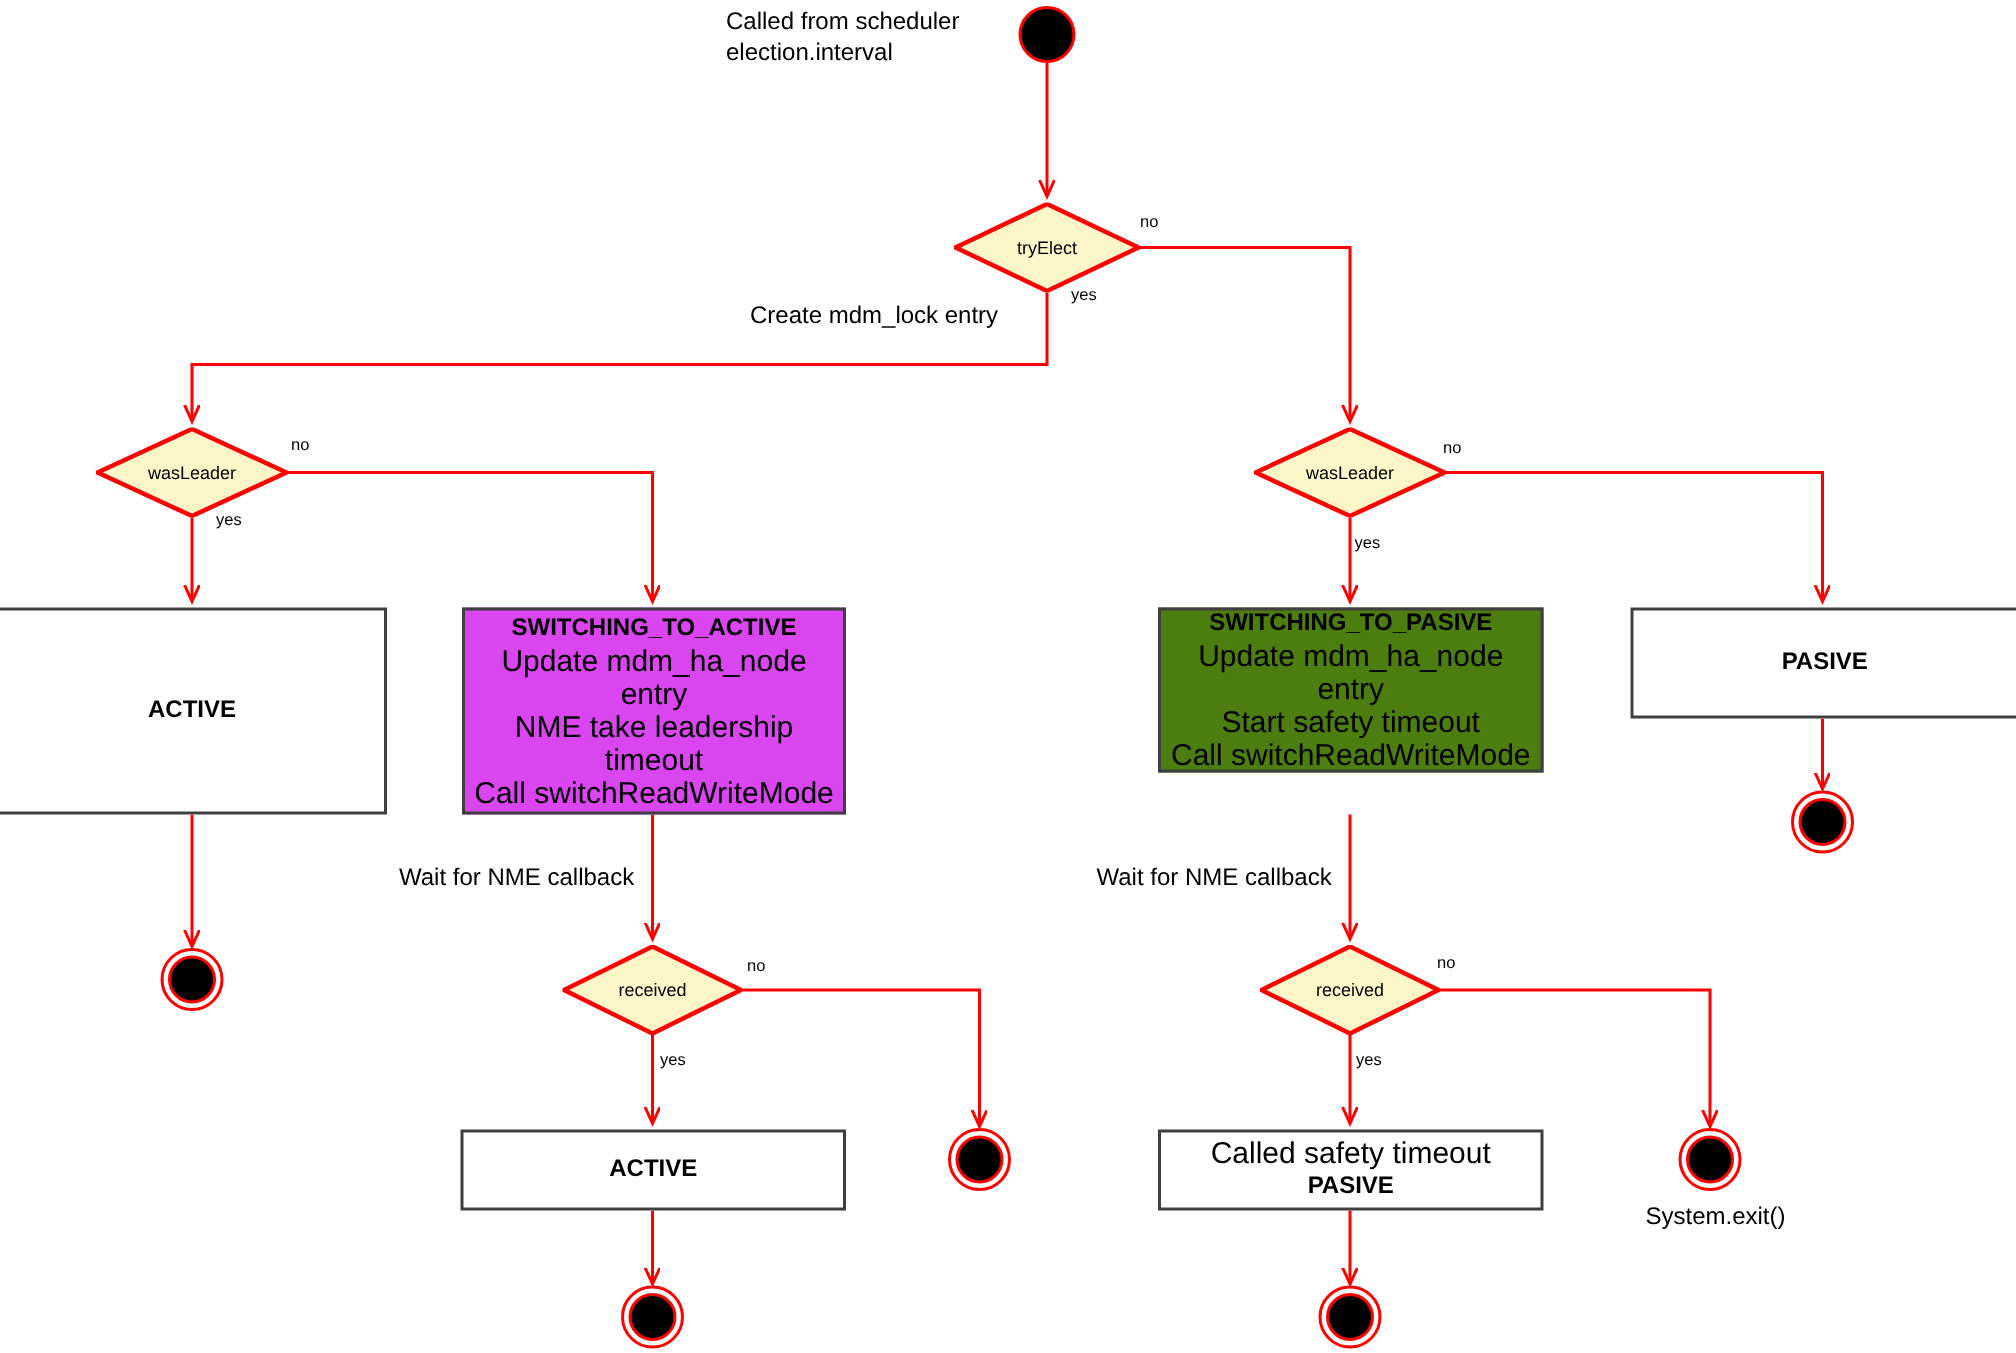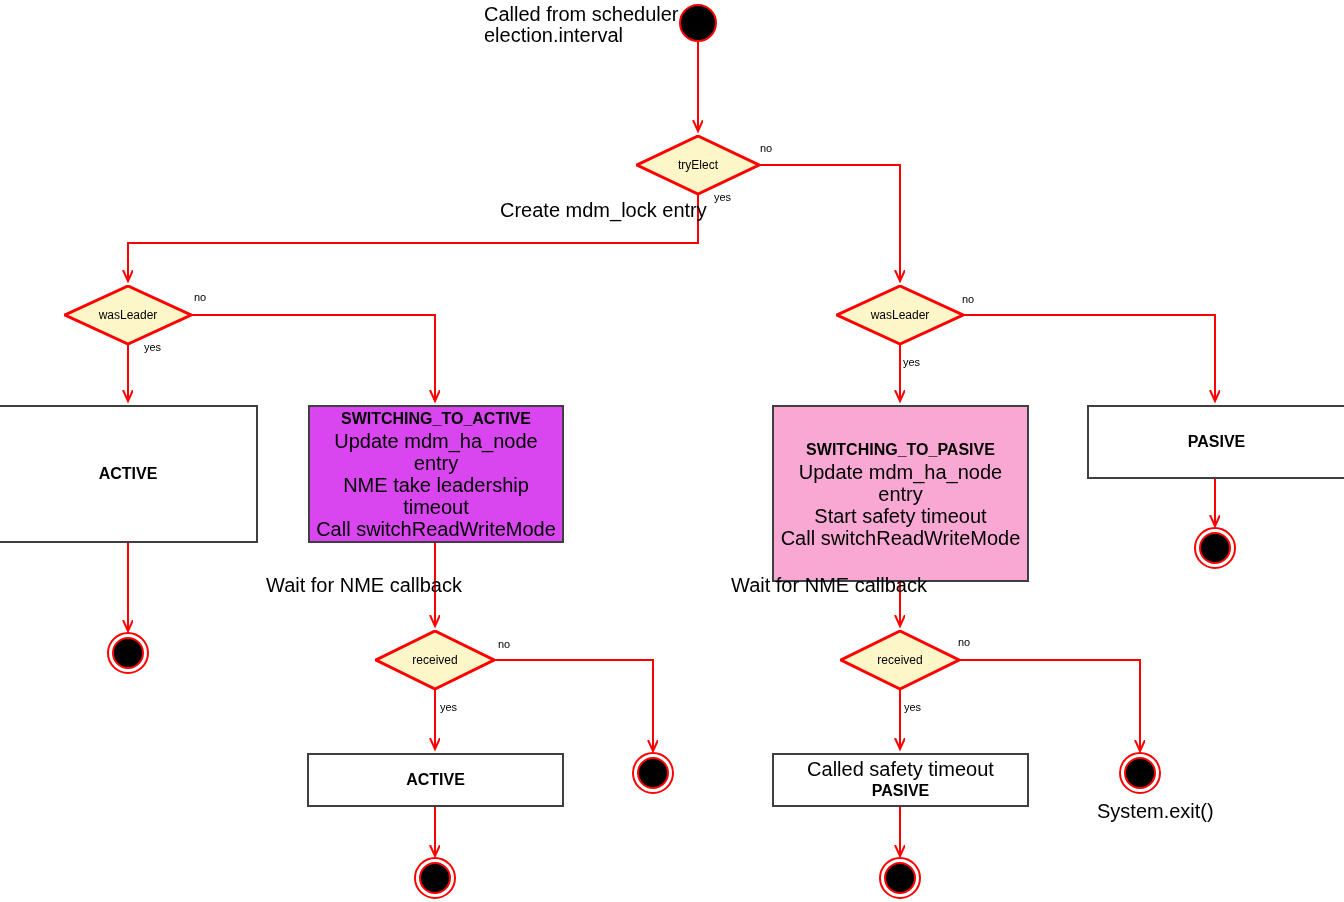--- a/index.html
+++ b/index.html
@@ -86,21 +86,21 @@
     justify-content: center;
   }
   .end-node .inner {
     border-radius: 50%;
     background: #000000;
     border: 2px solid #ff0000;
   }
   
   .label {
     position: absolute;
-    font-size: 20px;
+    font-size: 16px;
     line-height: 21px;
     color: #000000;
     white-space: pre;
   }
   .label.bold {
     font-weight: normal;
   }
   .edge-label {
     position: absolute;
     font-size: 11px;
@@ -192,21 +192,21 @@
       </div>
       <div class="node box" style="left: -2px; top: 405px; width: 260px; height: 138px; border-color: rgb(63, 63, 63); background: rgb(255, 255, 255);">
         <div class="title">ACTIVE</div>
       </div>
       <div class="node box" style="left: 308px; top: 405px; width: 256px; height: 138px; border-color: rgb(63, 63, 63); background: #d946ef;">
         <div class="title">SWITCHING_TO_ACTIVE</div>
         <div class="line">Update mdm_ha_node entry</div>
         <div class="line">NME take leadership timeout</div>
         <div class="line">Call switchReadWriteMode</div>
       </div>
-      <div class="node box" style="left: 772px; top: 405px; width: 257px; height: 177px; border-color: rgb(63, 63, 63); background: #f9a8d4;">
+      <div class="node box" style="left: 772px; top: 405px; width: 257px; height: 110px; border-color: rgb(63, 63, 63); background: #4d7c0f;">
         <div class="title">SWITCHING_TO_PASIVE</div>
         <div class="line">Update mdm_ha_node entry</div>
         <div class="line">Start safety timeout</div>
         <div class="line">Call switchReadWriteMode</div>
       </div>
       <div class="node box" style="left: 1087px; top: 405px; width: 259px; height: 74px; border-color: rgb(63, 63, 63); background: rgb(255, 255, 255);">
         <div class="title">PASIVE</div>
       </div>
       <div class="node box" style="left: 307px; top: 753px; width: 257px; height: 54px; border-color: rgb(63, 63, 63); background: rgb(255, 255, 255);">
         <div class="title">ACTIVE</div>

